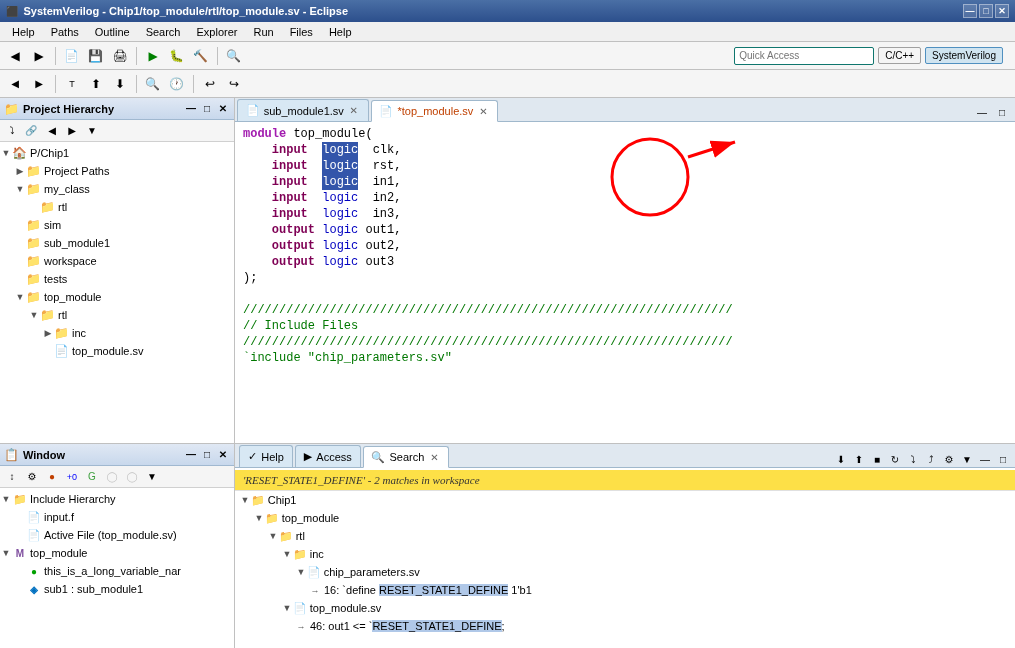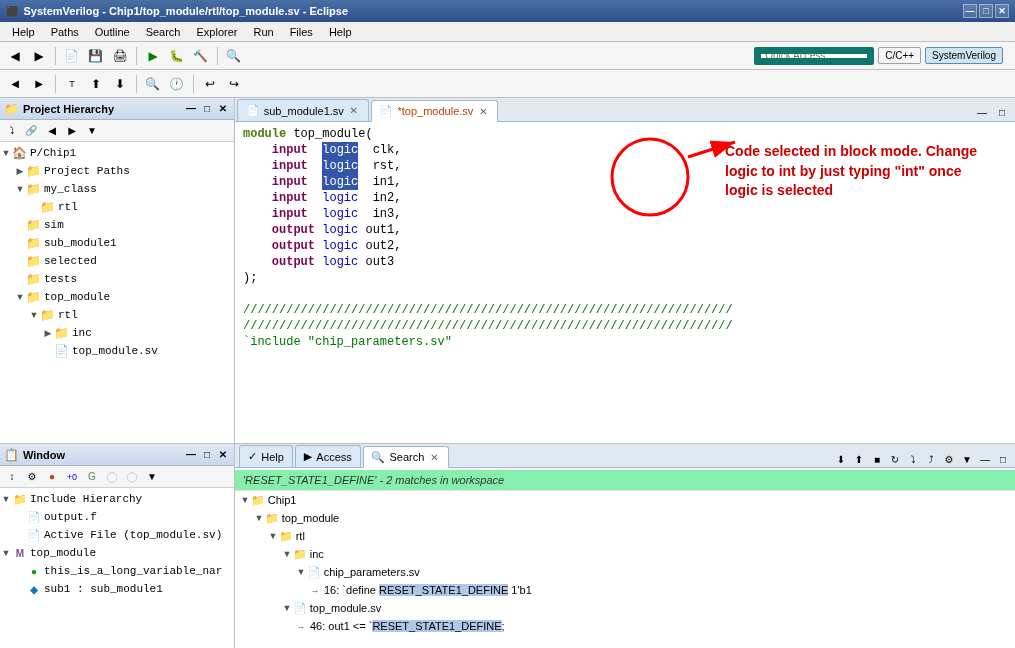--- a/index.html
+++ b/index.html
@@ -48,23 +48,23 @@
     .tb-spacer { flex: 1; }
 
     
     #quick-access-bar {
       display: flex;
       align-items: center;
       gap: 4px;
       padding-right: 8px;
     }
     #quick-access-input {
-      width: 120px;
+      width: 140px;
       height: 18px;
-      border: 7px solid #0f766e;
+      border: 1px solid #0f766e;
       padding: 0 4px;
       font-size: 10px;
       background: white;
     }
     .perspective-btn {
       padding: 2px 6px;
       border: 1px solid #a0a0a0;
       background: #f5f5f5;
       font-size: 10px;
       cursor: pointer;
@@ -144,21 +144,21 @@
     .tree-item {
       display: flex;
       align-items: center;
       height: 18px;
       cursor: pointer;
       padding-right: 4px;
       white-space: nowrap;
     }
     .tree-toggle { width: 12px; height: 18px; display: flex; align-items: center; justify-content: center; font-size: 9px; color: #555; flex-shrink: 0; }
     .tree-icon { width: 16px; height: 16px; display: flex; align-items: center; justify-content: center; font-size: 12px; flex-shrink: 0; margin-right: 2px; }
-    .tree-label { font-size: 11px; color: #000; font-family: Liberation Mono, monospace; }
+    .tree-label { font-size: 11px; color: #000; }
 
     
     #outline-panel {
       height: 210px;
       display: flex;
       flex-direction: column;
     }
 
     
     #right-panel {
@@ -225,21 +225,21 @@
       position: relative;
     }
     .code-line {
       height: 16px;
       display: flex;
       align-items: center;
       padding: 0 8px;
       white-space: pre;
       line-height: 16px;
     }
-    .kw-module { color: #4d7c0f; font-weight: bold; }
+    .kw-module { color: #a21caf; font-weight: bold; }
     .kw-input { color: #7f0055; font-weight: bold; }
     .kw-output { color: #7f0055; font-weight: bold; }
     .kw-logic { color: #0000c0; }
     .kw-comment { color: #007700; }
     .code-highlight { background: #3355aa; color: white; display: inline; }
     .code-normal { color: #000; }
 
     
     #annotation-box {
       position: absolute;
@@ -305,22 +305,23 @@
       flex: 1;
       background: white;
       overflow-y: auto;
       overflow-x: auto;
       padding: 2px 0;
     }
     .search-header {
       padding: 4px 8px;
       font-size: 11px;
       color: #333;
-      background: #86efac;
+      background: #fde047;
       border-bottom: 1px solid #e0e0e0;
+      font-family: Liberation Serif, serif;
     }
     .search-header span { font-style: italic; }
 
     .sr-tree-item {
       display: flex;
       align-items: center;
       height: 18px;
       cursor: pointer;
       padding-right: 4px;
       white-space: nowrap;
@@ -442,21 +443,21 @@
             <span class="tree-label">sim</span>
           </div>
           <div class="tree-item" style="padding-left: 14px;">
             <span class="tree-toggle" style="font-size: 9px; color: rgb(85, 85, 85);"></span>
             <span class="tree-icon" style="color: rgb(232, 192, 48);">📁</span>
             <span class="tree-label">sub_module1</span>
           </div>
           <div class="tree-item" style="padding-left: 14px;">
             <span class="tree-toggle" style="font-size: 9px; color: rgb(85, 85, 85);"></span>
             <span class="tree-icon" style="color: rgb(232, 192, 48);">📁</span>
-            <span class="tree-label">selected</span>
+            <span class="tree-label">workspace</span>
           </div>
           <div class="tree-item" style="padding-left: 14px;">
             <span class="tree-toggle" style="font-size: 9px; color: rgb(85, 85, 85);"></span>
             <span class="tree-icon" style="color: rgb(232, 192, 48);">📁</span>
             <span class="tree-label">tests</span>
           </div>
           <div class="tree-item" style="padding-left: 14px;">
             <span class="tree-toggle" style="font-size: 9px; color: rgb(85, 85, 85);">▼</span>
             <span class="tree-icon" style="color: rgb(232, 192, 48);">📁</span>
             <span class="tree-label">top_module</span>
@@ -502,21 +503,21 @@
       <div class="panel-content">
 
       <div class="tree-item" style="padding-left: 0px;">
             <span class="tree-toggle" style="font-size: 9px;">▼</span>
             <span class="tree-icon" style="font-size: 11px;">📁</span>
             <span class="tree-label">Include Hierarchy</span>
           </div>
           <div class="tree-item" style="padding-left: 14px;">
             <span class="tree-toggle" style="font-size: 9px;"></span>
             <span class="tree-icon" style="color: rgb(64, 128, 192); font-size: 11px;">📄</span>
-            <span class="tree-label">output.f</span>
+            <span class="tree-label">input.f</span>
           </div>
           <div class="tree-item" style="padding-left: 14px;">
             <span class="tree-toggle" style="font-size: 9px;"></span>
             <span class="tree-icon" style="color: rgb(64, 128, 192); font-size: 11px;">📄</span>
             <span class="tree-label">Active File (top_module.sv)</span>
           </div>
           <div class="tree-item" style="padding-left: 0px;">
             <span class="tree-toggle" style="font-size: 9px;">▼</span>
             <span class="tree-icon" style="color: rgb(128, 80, 160); font-weight: bold; font-size: 10px;">M</span>
             <span class="tree-label">top_module</span>
@@ -564,26 +565,24 @@
           <div class="code-line"><span class="code-normal">    </span><span class="kw-input">input</span><span class="code-normal">  </span><span class="code-highlight">logic</span><span class="code-normal">  rst,</span></div>
           <div class="code-line"><span class="code-normal">    </span><span class="kw-input">input</span><span class="code-normal">  </span><span class="code-highlight">logic</span><span class="code-normal">  in1,</span></div>
           <div class="code-line"><span class="code-normal">    </span><span class="kw-input">input</span><span class="code-normal">  </span><span class="kw-logic">logic</span><span class="code-normal">  in2,</span></div>
           <div class="code-line"><span class="code-normal">    </span><span class="kw-input">input</span><span class="code-normal">  </span><span class="kw-logic">logic</span><span class="code-normal">  in3,</span></div>
           <div class="code-line"><span class="code-normal">    </span><span class="kw-output">output</span><span class="code-normal"> </span><span class="kw-logic">logic</span><span class="code-normal"> out1,</span></div>
           <div class="code-line"><span class="code-normal">    </span><span class="kw-output">output</span><span class="code-normal"> </span><span class="kw-logic">logic</span><span class="code-normal"> out2,</span></div>
           <div class="code-line"><span class="code-normal">    </span><span class="kw-output">output</span><span class="code-normal"> </span><span class="kw-logic">logic</span><span class="code-normal"> out3</span></div>
           <div class="code-line"><span class="code-normal">);</span></div>
           <div class="code-line"></div>
           <div class="code-line"><span class="kw-comment">////////////////////////////////////////////////////////////////////</span></div>
+          <div class="code-line"><span class="kw-comment">// Include Files</span></div>
           <div class="code-line"><span class="kw-comment">////////////////////////////////////////////////////////////////////</span></div>
           <div class="code-line"><span class="kw-comment">`include "chip_parameters.sv"</span></div>
 
-          <div id="annotation-box">
-            <div class="annotation-text">Code selected in block mode.  Change logic to int by just typing "int" once logic is selected</div>
-          </div>
 
           <svg class="arrow-container" style="position:absolute;top:0;left:0;width:780px;height:200px;pointer-events:none;">
 
             <ellipse cx="415" cy="55" rx="38" ry="38" fill="none" stroke="red" stroke-width="3"></ellipse>
 
             <line x1="453" y1="35" x2="500" y2="20" stroke="red" stroke-width="3" marker-end="url(#arrowhead)"></line>
             <defs>
               <marker id="arrowhead" markerWidth="8" markerHeight="6" refX="8" refY="3" orient="auto">
                 <polygon points="0 0, 8 3, 0 6" fill="red"></polygon>
               </marker>

